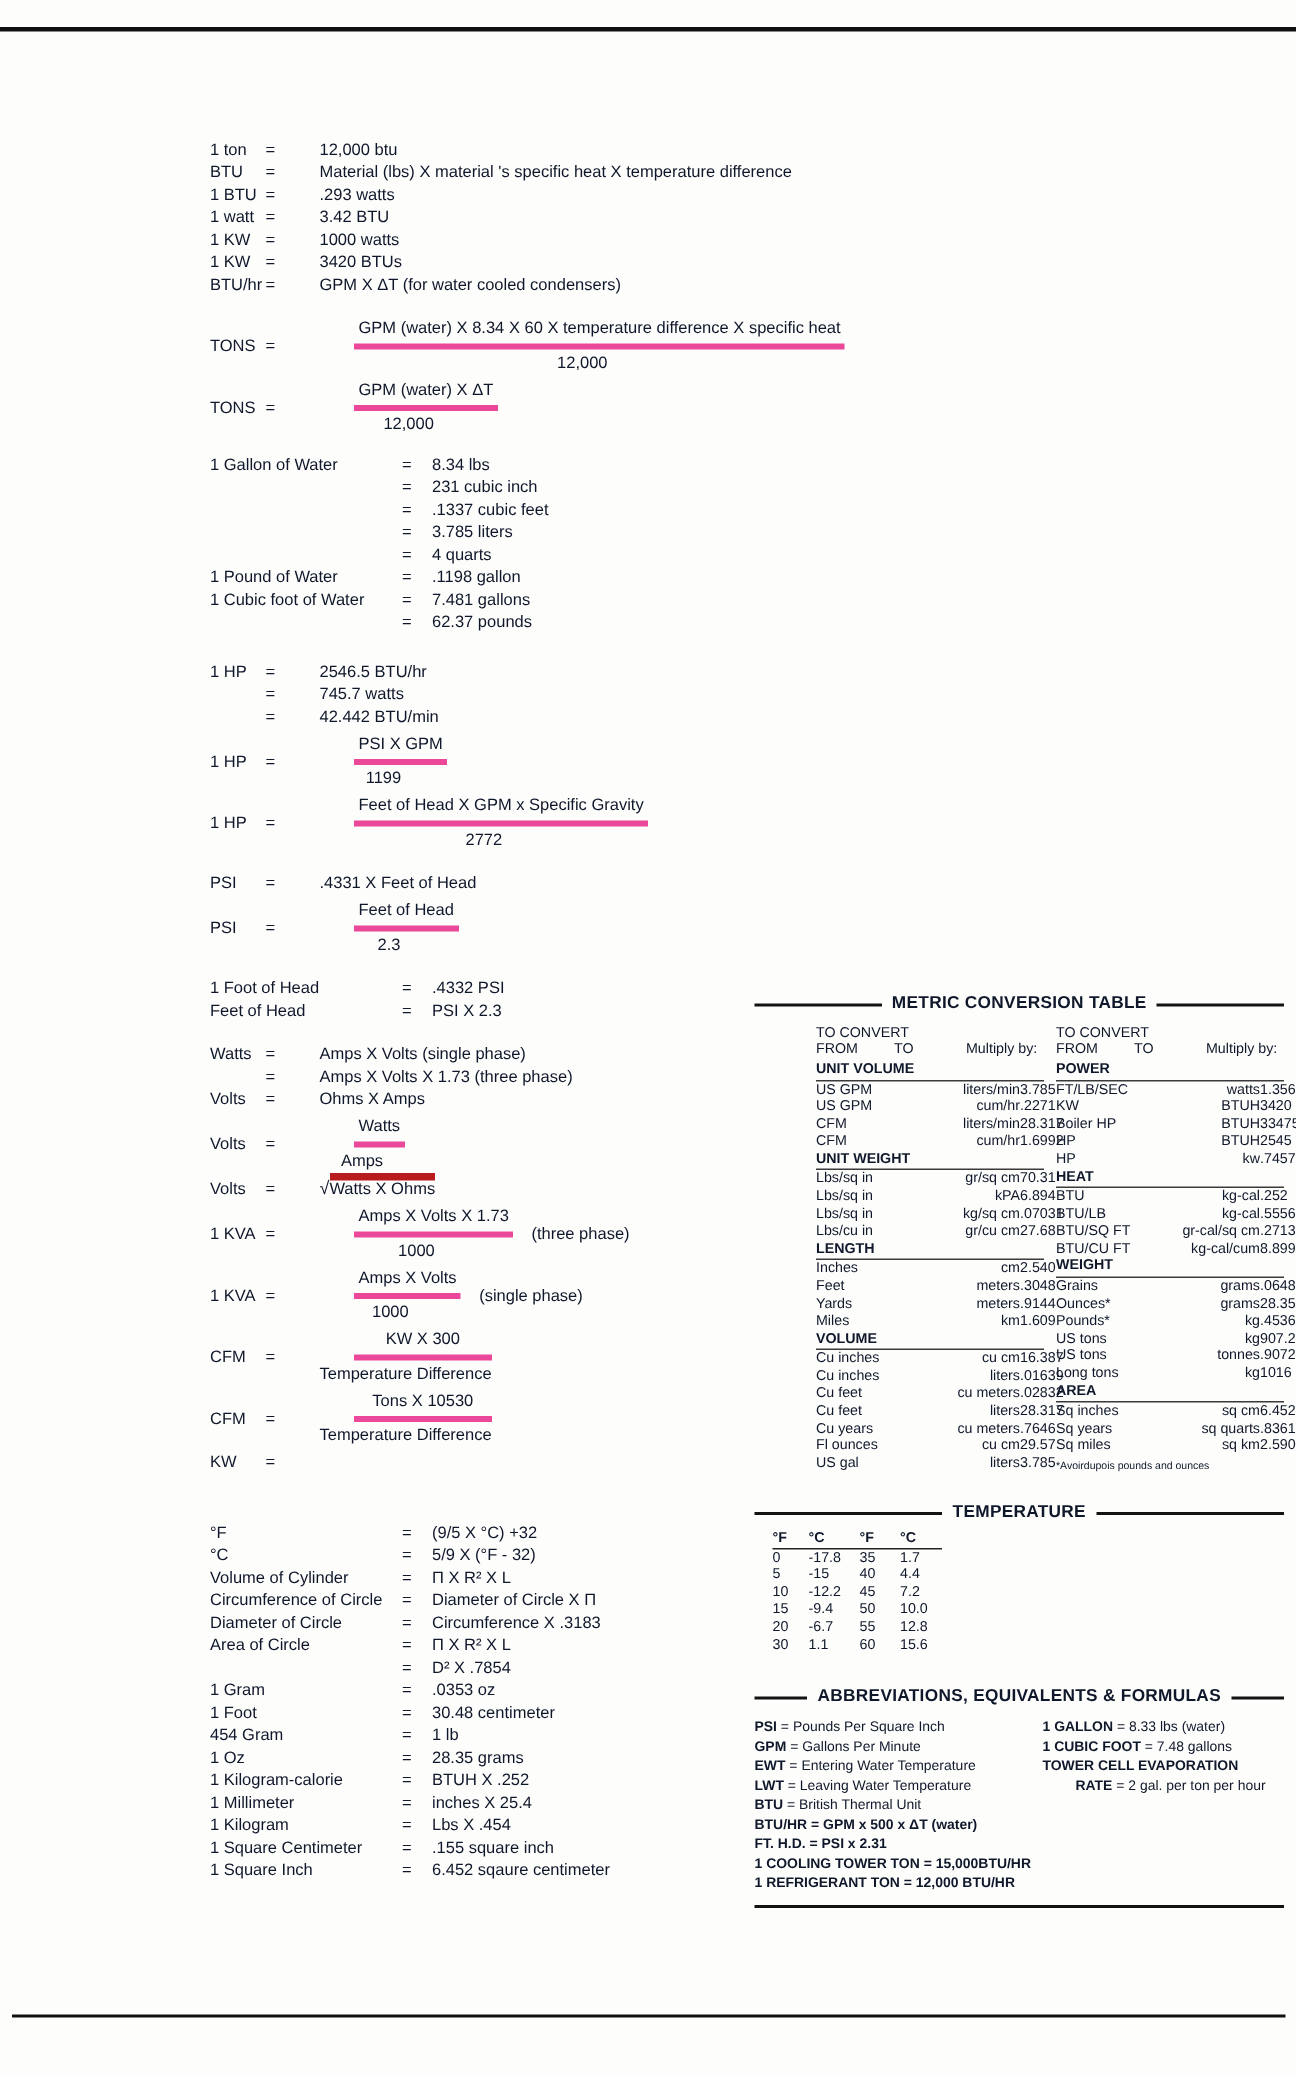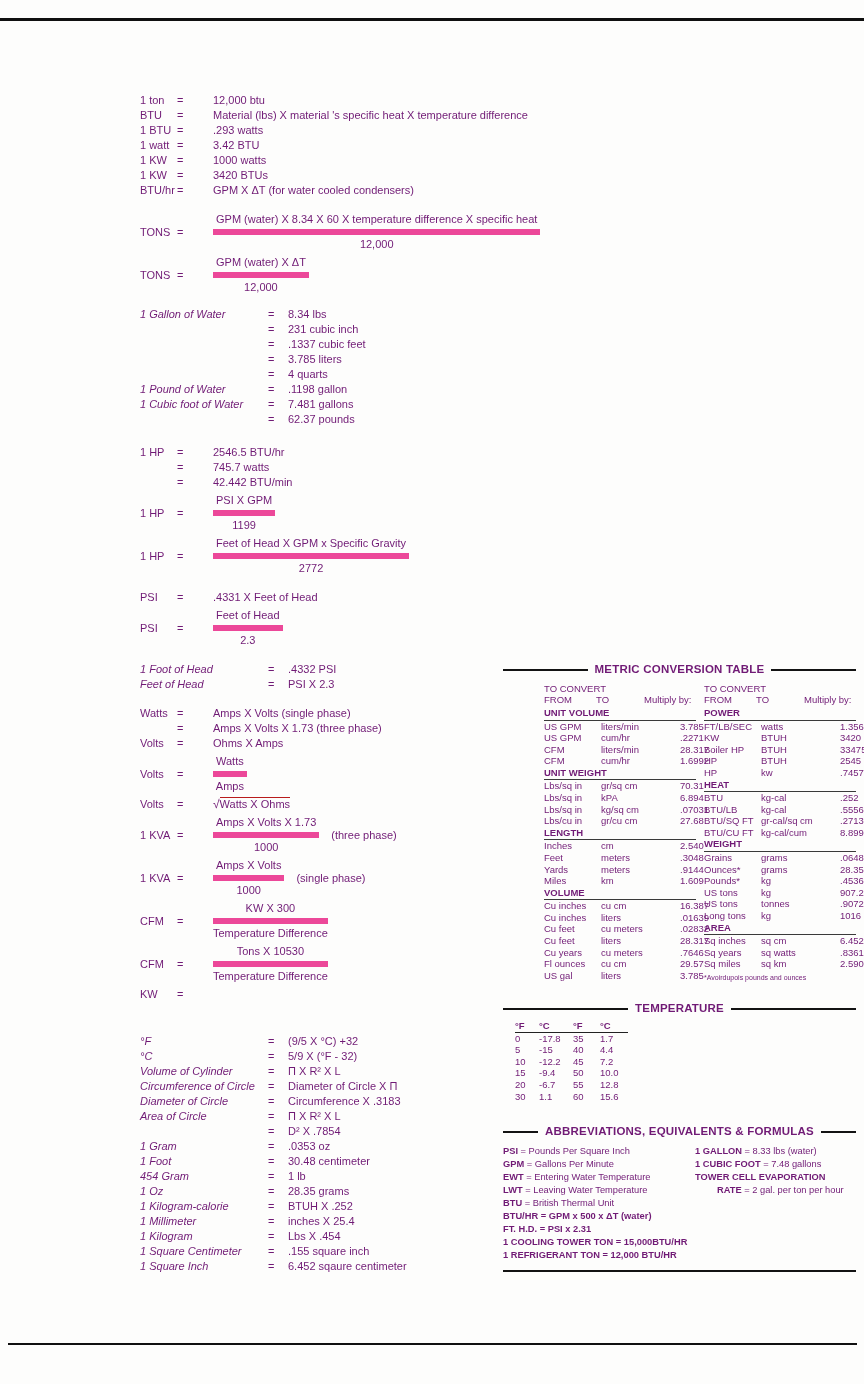--- a/index.html
+++ b/index.html
@@ -2,60 +2,60 @@
 <html><head>
 <meta charset="utf-8">
 <title>Conversion Formulas Reference</title>
 <style>
   * { box-sizing: border-box; }
   html, body { margin: 0; padding: 0; background: #ffffff; }
   .page {
     position: relative; width: 864px; height: 1384px; margin: 0 auto;
     background: #fdfdfc; overflow: hidden;
     font-family: "Liberation Sans", "DejaVu Sans", sans-serif;
-    color: #701a75;
+    color: #0f172a;
   }
   .top-rule { position: absolute; left: 0; top: 18px; width: 864px; height: 3px; background: #101010; }
   .bottom-rule { position: absolute; left: 8px; top: 1343px; width: 849px; height: 2px; background: #101010; }
 
   
   .formula-col { position: absolute; left: 140px; top: 93px; width: 462px; font-size: 11px; line-height: 15px; }
   .fgroup { margin-bottom: 14px; }
   .formula-col > .fgroup:nth-child(2) { margin-bottom: 12px; }
   .formula-col > .fgroup:nth-child(3) { margin-bottom: 18px; }
   .formula-col > .fgroup:nth-child(7) { margin-bottom: 32px; }
   .frow { display: flex; align-items: baseline; }
   .frow.frac { align-items: center; margin: 3px 0; }
   .g-narrow .flabel { flex: 0 0 37px; }
   .g-narrow .feq   { flex: 0 0 36px; }
-  .g-wide .flabel  { flex: 0 0 128px; font-style: italic; }
+  .g-wide .flabel  { flex: 0 0 128px; }
   .g-wide .feq     { flex: 0 0 20px; }
   .fval { white-space: nowrap; }
   .ffrac { display: inline-block; text-align: center; }
-  .ffrac .num { display: block; border-bottom: 6px solid #ec4899; padding: 0 3px 2px; white-space: nowrap; }
+  .ffrac .num { display: block; border-bottom: 4px solid #ec4899; padding: 0 3px 2px; white-space: nowrap; margin-left: 23px; }
   .ffrac .den { display: block; padding-top: 2px; }
   .fnote { margin-left: 12px; }
   .radical { font-size: 12px; }
-  .sqrt-body { border-top: 1px solid #b91c1c; padding-top: 0; }
+  .sqrt-body { border-top: 5px solid #b91c1c; padding-top: 0; }
 
   
   .right-col { position: absolute; left: 503px; top: 664px; width: 353px; font-size: 9.5px; line-height: 11.6px; }
   .sec-title { display: flex; align-items: center; gap: 7px; font-weight: bold; font-size: 11.5px; letter-spacing: .2px; white-space: nowrap; }
   .sec-title .tline { flex: 1; height: 2px; background: #131313; min-width: 12px; }
 
   .metric-cols { display: flex; gap: 8px; margin-top: 7px; margin-left: 41px; }
   .mcol { flex: 1; min-width: 0; }
   .mh1 { line-height: 11px; }
   .mh2 { display: flex; line-height: 12.5px; margin-bottom: 1px; }
   .mh-from { flex: 0 0 52px; }
   .mh-to { flex: 0 0 48px; }
   .msec { font-weight: bold; border-bottom: 1px solid #3a3a3a; line-height: 12.5px; }
   .mrow { display: flex; white-space: nowrap; }
   .mrow .c1 { flex: 0 0 57px; }
-  .mrow .c2 { flex: 0 0 79px; }
+  .mrow .c2 { flex: 0 0 79px; text-align: right; }
   .mfoot { font-size: 7px; margin-top: 2px; }
 
   .temp-block { margin-top: 20px; }
   .temp-wrap { display: flex; margin-top: 5px; }
   .temp-table { margin-left: 12px; }
   .temp-header { display: flex; border-bottom: 1px solid #222; font-weight: bold; width: max-content; padding-right: 4px; }
   .temp-header span:nth-child(1), .trow span:nth-child(1) { display: inline-block; width: 24px; }
   .temp-header span:nth-child(2), .trow span:nth-child(2) { display: inline-block; width: 34px; }
   .temp-header span:nth-child(3), .trow span:nth-child(3) { display: inline-block; width: 27px; }
   .temp-header span:nth-child(4), .trow span:nth-child(4) { display: inline-block; width: 24px; }
@@ -590,21 +590,21 @@
             <span class="c3">1016</span>
           </div>
           <div class="msec">AREA</div>
           <div class="mrow">
             <span class="c1">Sq inches</span>
             <span class="c2">sq cm</span>
             <span class="c3">6.452</span>
           </div>
           <div class="mrow">
             <span class="c1">Sq years</span>
-            <span class="c2">sq watts</span>
+            <span class="c2">sq quarts</span>
             <span class="c3">.8361</span>
           </div>
           <div class="mrow">
             <span class="c1">Sq miles</span>
             <span class="c2">sq km</span>
             <span class="c3">2.590</span>
           </div>
           <div class="mfoot">*Avoirdupois pounds and ounces</div>
         </div>
       </div>

